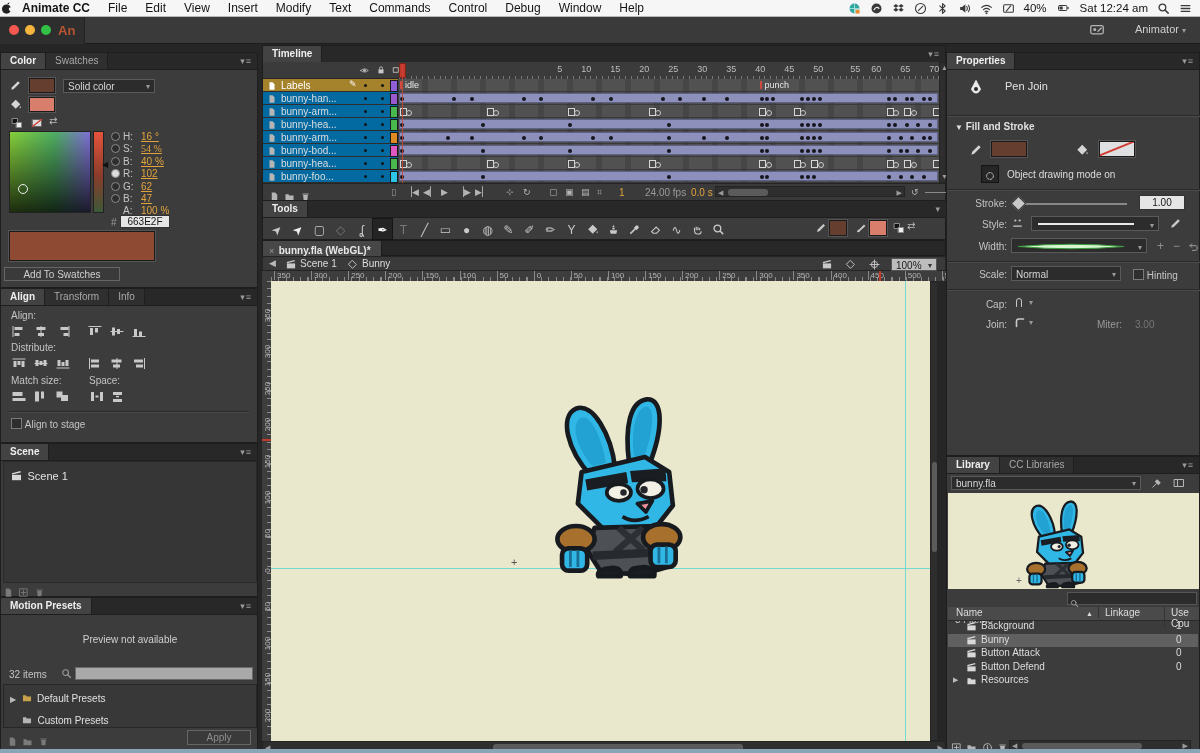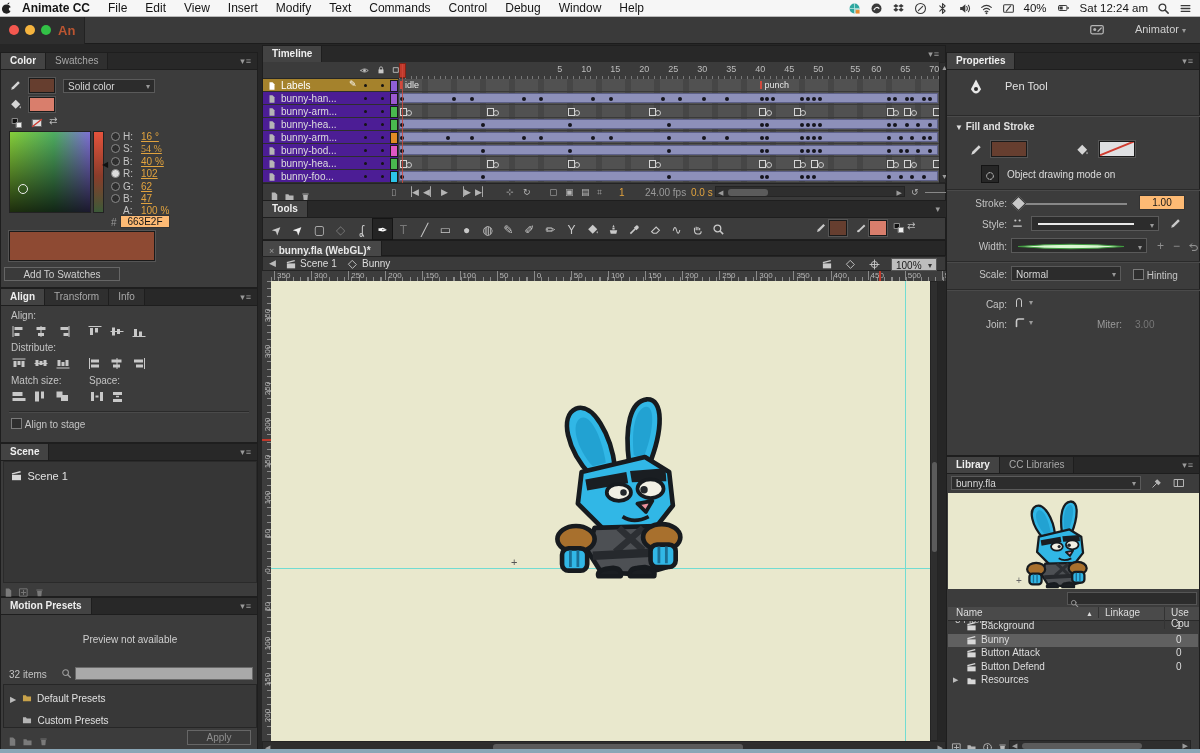--- a/index.html
+++ b/index.html
@@ -28,21 +28,21 @@
   .tab{height:16px;line-height:16px;padding:0 9px;font-size:10px;color:#a8a8a8;background:#2f2f2f;border-right:1px solid #1e1e1e;white-space:nowrap;}
   .tab.active{background:#434343;color:#efefef;font-weight:bold;}
   .pmenu{margin-left:auto;color:#9a9a9a;font-size:9px;line-height:16px;padding-right:5px;letter-spacing:1px;}
   .lbl{font-size:10px;color:#c4c4c4;}
   .orange{color:#e2a33e;}
   .dd{background:#2c2c2c;border:1px solid #5a5a5a;color:#d5d5d5;font-size:10px;line-height:12px;padding:1px 4px;box-sizing:border-box;position:absolute;}
   .dd .car{float:right;color:#999;font-size:8px;}
   .chip{position:absolute;border:1px solid #1a1a1a;box-shadow:0 0 0 1px #555;}
   .btn{background:#3a3a3a;border:1px solid #666;color:#cfcfcf;font-size:10px;text-align:center;position:absolute;box-sizing:border-box;}
   .divline{position:absolute;height:1px;background:#2a2a2a;border-bottom:1px solid #4a4a4a;}
-  .lname{position:absolute;left:0;width:135px;height:13px;background:#4c1d95;border-bottom:1px solid #2e2e2e;box-sizing:border-box;font-size:10px;color:#ddd;white-space:nowrap;}
+  .lname{position:absolute;left:0;width:135px;height:13px;background:#0369a1;border-bottom:1px solid #2e2e2e;box-sizing:border-box;font-size:10px;color:#ddd;white-space:nowrap;}
   .lname.sel{background:#a5822c;color:#fff;}
   .frow{position:absolute;height:13px;border-bottom:1px solid #3a3a3a;box-sizing:border-box;
         background:repeating-linear-gradient(90deg,#515151 0 23.2px,#464646 23.2px 29px);}
   .span{position:absolute;top:1px;height:10px;background:#8d90ba;border:1px solid #5d6088;box-sizing:border-box;}
   .kdot{position:absolute;top:5px;width:4px;height:4px;border-radius:50%;background:#15151d;}
   .khol{position:absolute;top:3px;width:5px;height:6px;border:1px solid #d6d6d6;background:#4a4a4a;}
   .kcir{position:absolute;top:5px;width:4px;height:4px;border:1px solid #c9c9c9;border-radius:50%;}
   .flabel{position:absolute;top:1px;font-size:9px;color:#e8e8e8;white-space:nowrap;}
   .rflag{position:absolute;top:2px;width:2px;height:8px;background:#d24a3e;}
   .tlbtn{color:#b5b5b5;font-size:9px;position:absolute;top:3px;}
@@ -60,21 +60,21 @@
   .sbthumb{position:absolute;background:#5b5b5b;border-radius:3px;}
   .sbarrow{position:absolute;color:#9a9a9a;font-size:7px;line-height:8px;}
   
   .librow{position:absolute;left:1px;right:1px;height:13.5px;font-size:10px;color:#ddd;white-space:nowrap;}
   .librow.sel{background:#606060;}
   .lib-use{position:absolute;left:228px;top:0;}
   
   .prow-lab{position:absolute;font-size:10px;color:#c4c4c4;text-align:right;width:52px;}
   .check{display:inline-block;width:9px;height:9px;border:1px solid #7a7a7a;background:#2e2e2e;vertical-align:-1px;}
   .radio{position:absolute;width:7px;height:7px;border:1px solid #8a8a8a;border-radius:50%;background:#2e2e2e;}
-  .val-in{position:absolute;background:#fdba74;color:#161616;font-size:10px;text-align:center;border:1px solid #333;}
+  .val-in{position:absolute;background:#e5e5e5;color:#161616;font-size:10px;text-align:center;border:1px solid #333;}
   #bunny-defs{position:absolute;width:0;height:0;overflow:hidden;}
 </style>
 </head>
 <body>
 
 <div id="app">
 
   <div id="menubar" class="abs">
     <span class="icn" id="apple-slot"><svg width="13" height="14" viewBox="0 0 12 12" stroke-width="1">
           <circle cx="6" cy="7" r="4.2" fill="#222"></circle>
@@ -818,21 +818,21 @@
 
   <div class="panel" style="left:946px;top:52px;width:254px;height:404px;">
     <div class="tabstrip">
       <span class="tab active">Properties</span>
       <span class="pmenu">▾≡</span>
     </div>
     <span class="icn abs" id="pr-pen" style="left:18px;top:24px;"><svg width="22" height="24" viewBox="0 0 12 12">
           <path d="M6 .8 L8.8 6.2 Q6 10.8 3.2 6.2z" fill="#e8e8e8"></path>
           <circle cx="6" cy="6" r="1.1" fill="#2a2a2a"></circle>
         </svg></span>
-    <span class="abs" style="left:58px;top:27px;color:#e2e2e2;font-size:11px;">Pen Tool</span>
+    <span class="abs" style="left:58px;top:27px;color:#e2e2e2;font-size:11px;">Pen Join</span>
     <div class="divline" style="left:0;top:62px;width:254px;"></div>
     <span class="abs lbl" style="left:8px;top:68px;color:#e0e0e0;"><span style="font-size:8px;">▼</span> <span style="font-weight:bold;">Fill and Stroke</span></span>
     <span class="icn abs" id="pr-pencil" style="left:22px;top:90px;"><svg width="14" height="14" viewBox="0 0 12 12">
           <path d="M2 10 L2.8 7.6 L8.4 2 L10 3.6 L4.4 9.2z" fill="#d5d5d5"></path>
         </svg></span>
     <div class="chip" id="pr-strokechip" style="left: 44px; top: 88px; width: 34px; height: 14px; background: rgb(102, 62, 47);"></div>
     <span class="icn abs" id="pr-bucket" style="left:128px;top:90px;"><svg width="14" height="14" viewBox="0 0 12 12">
           <path d="M6.2 1.6 L10.4 5.8 6.2 10 2 5.8z" fill="#d5d5d5"></path>
           <path d="M10.3 7.2 q1.2 1.8 0 2.5 q-1.1 -.7 0 -2.5z" fill="#d5d5d5"></path>
         </svg></span>

